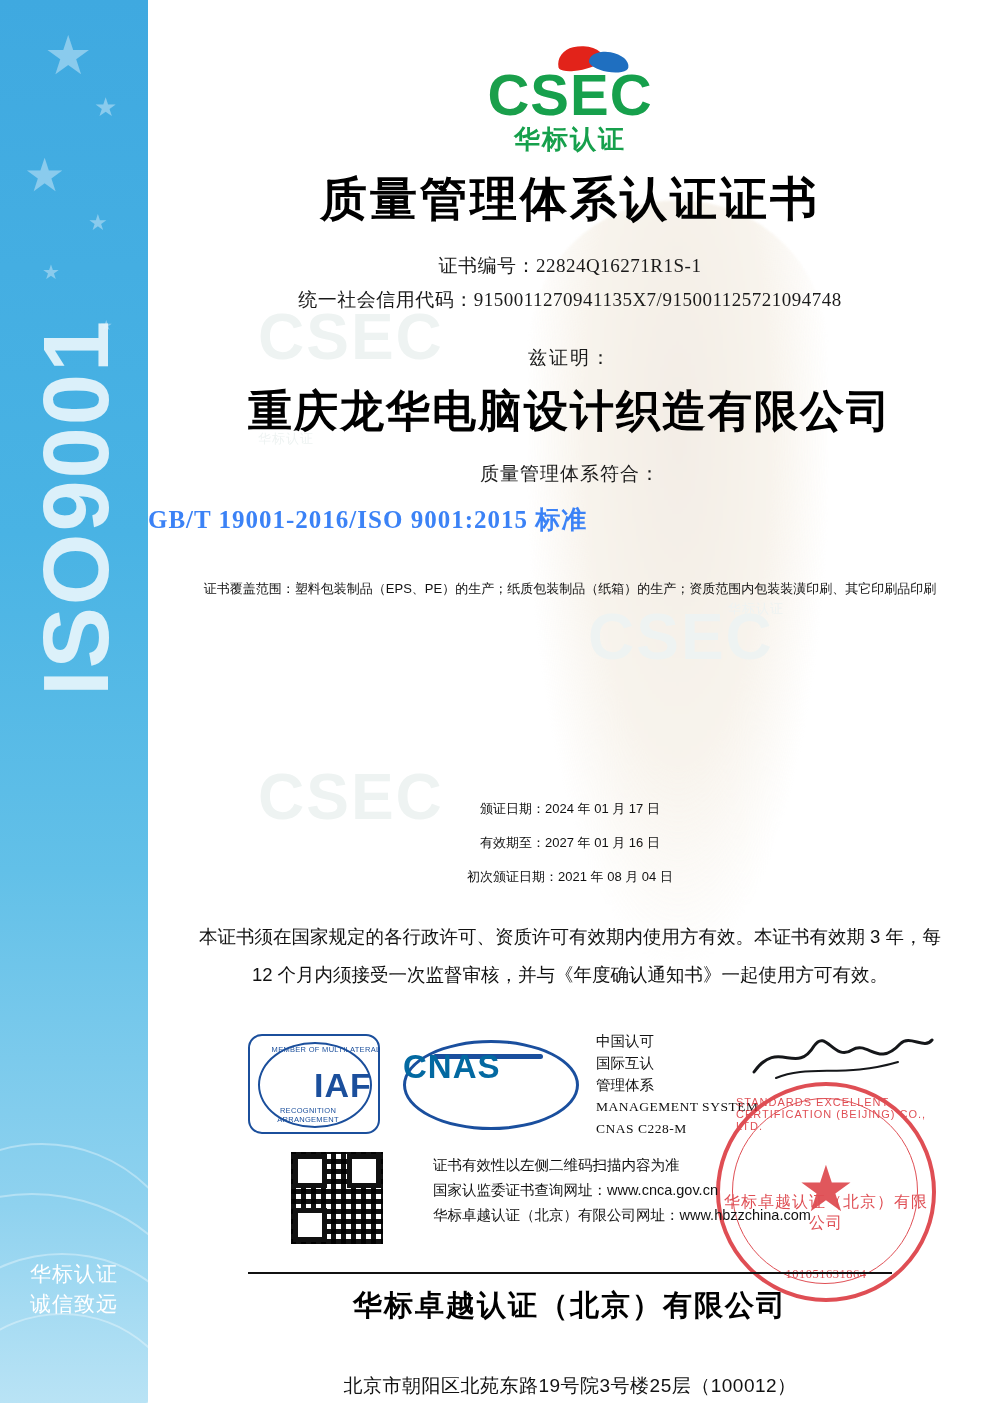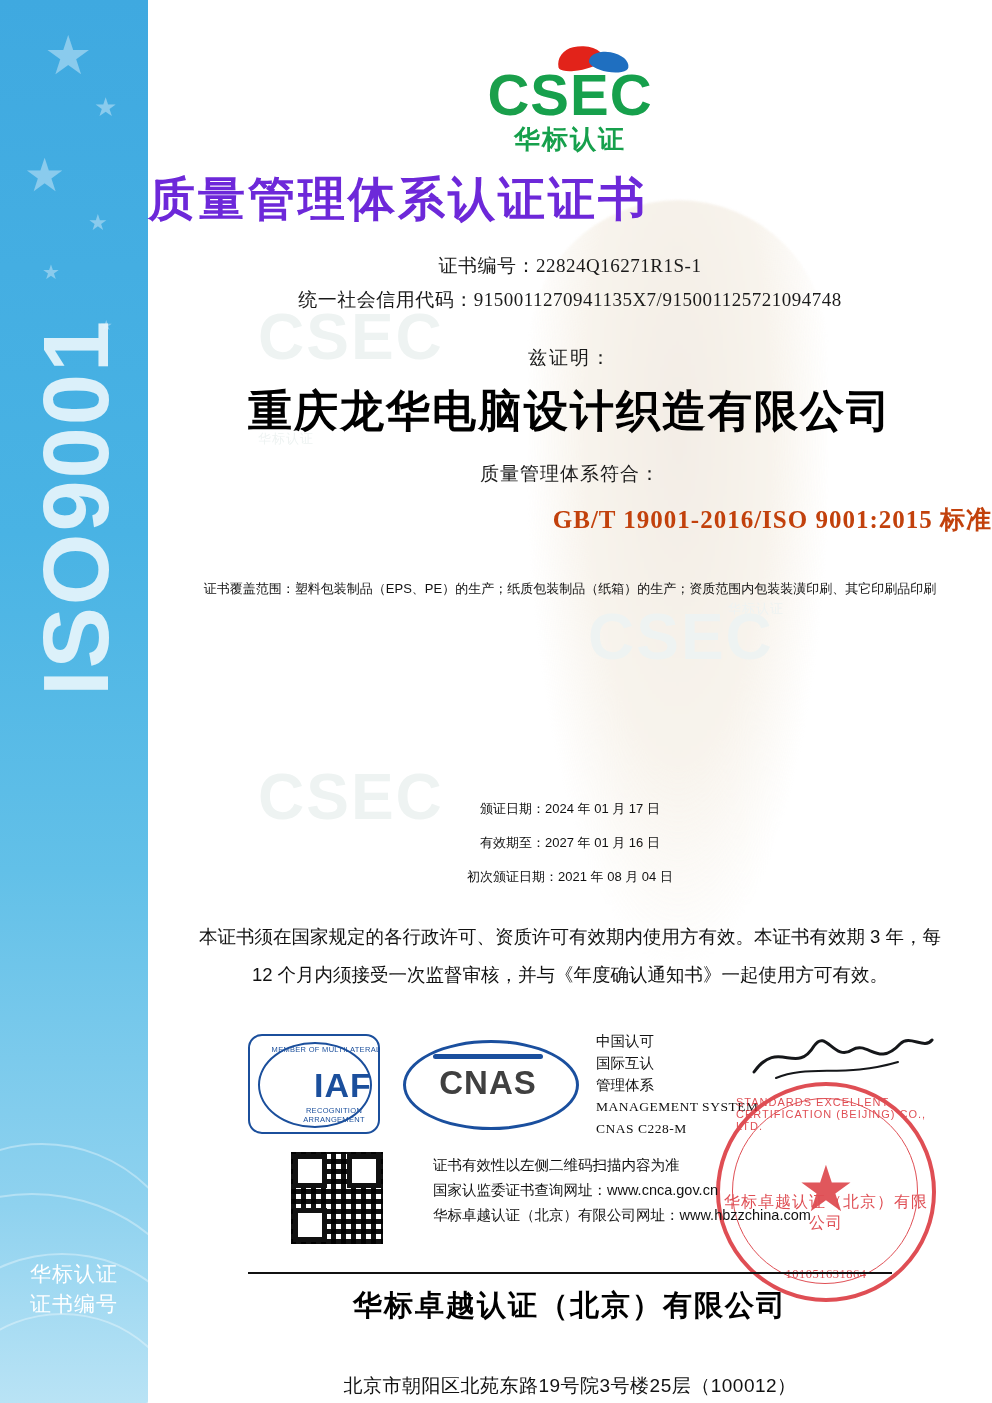--- a/index.html
+++ b/index.html
@@ -157,25 +157,26 @@
     width: 40px; height: 20px;
     background: #1f6fc0;
     border-radius: 50% 50% 50% 50% / 60% 60% 40% 40%;
     transform: rotate(10deg);
   }
 
   .doc-title {
     position: absolute;
     left: 0; top: 168px;
     width: 844px;
+    text-align: center;
     font-family: "Liberation Sans", sans-serif;
     font-size: 47px;
     font-weight: bold;
     letter-spacing: 3px;
-    color: #6d28d9;
+    color: #000000;
   }
 
   .line-c {
     position: absolute;
     width: 844px;
     left: 0;
     text-align: center;
     color: #1a1a1a;
   }
   .cert-no { top: 253px; font-family: "Liberation Serif", serif; font-size: 19px; letter-spacing: 0.5px; }
@@ -191,26 +192,26 @@
     font-weight: bold;
     letter-spacing: 2px;
     color: #000;
   }
 
   .qms-line { top: 461px; font-size: 19px; letter-spacing: 1px; }
   .standard {
     position: absolute;
     left: 0; top: 503px;
     width: 844px;
-    text-align: right;
+    text-align: left;
     font-family: "Liberation Serif", serif;
     font-size: 25px;
     font-weight: bold;
     letter-spacing: 1px;
-    color: #c2410c;
+    color: #3b82f6;
   }
 
   .para {
     position: absolute;
     left: 46px;
     width: 752px;
     text-align: center;
     font-size: 13px;
     line-height: 34px;
     color: #111;
@@ -242,43 +243,43 @@
     width: 110px; height: 82px;
     border: 2px solid #1b4f9c;
     border-radius: 50%;
   }
   .iaf .top-t {
     position: absolute; left: 0; top: 9px; width: 152px;
     text-align: center; font-size: 7.5px; color: #1b4f9c; letter-spacing: 0.3px;
   }
   .iaf .bot-t {
     position: absolute; left: 0; bottom: 8px; width: 116px;
-    text-align: center; font-size: 7.5px; color: #1b4f9c; letter-spacing: 0.3px; margin-left: 26px;
+    text-align: center; font-size: 7.5px; color: #1b4f9c; letter-spacing: 0.3px;
   }
   .iaf .big {
     position: absolute; left: 0; top: 30px; width: 128px;
     text-align: center; font-size: 34px; font-weight: bold; color: #1b4f9c;
     letter-spacing: 1px;
     margin-left: 29px;
   }
   .cnas {
     position: absolute;
     left: 255px; top: 10px;
     width: 170px; height: 84px;
   }
   .cnas .oval {
     position: absolute; left: 0; top: 0;
     width: 170px; height: 84px;
     border: 3px solid #1a4f9e;
     border-radius: 50%;
   }
   .cnas .txt {
-    position: absolute; left: 0; top: 24px; width: 170px;
-    text-align: center; font-size: 33px; font-weight: bold;
-    color: #404040; letter-spacing: 1px;
+    position: absolute; left: 0; top: 8px; width: 170px;
+    font-size: 33px; font-weight: bold;
+    color: #0369a1; letter-spacing: 1px;
   }
   .cnas .bar {
     position: absolute; left: 30px; top: 14px; width: 110px; height: 5px;
     background: #1a4f9e; border-radius: 3px;
   }
   .cnas-text {
     position: absolute;
     left: 448px; top: 0px;
     font-size: 14.5px;
     line-height: 22px;
@@ -420,21 +421,21 @@
 
     <div class="wavebox">
       <div class="wave" style="left:-110px; top:40px; width:300px; height:300px;"></div>
       <div class="wave" style="left:-140px; top:90px; width:340px; height:300px;"></div>
       <div class="wave" style="left:-80px; top:150px; width:280px; height:260px;"></div>
       <div class="wave" style="left:-60px; top:210px; width:240px; height:220px;"></div>
     </div>
 
     <div class="band-bottom-text">
       <div>华标认证</div>
-      <div>证书编号</div>
+      <div>诚信致远</div>
     </div>
   </div>
 
   <div class="watermark">
     <div class="wm-statue"></div>
     <div class="wm-text" style="left:110px; top:300px;">CSEC</div>
     <div class="wm-text" style="left:440px; top:600px;">CSEC</div>
     <div class="wm-text" style="left:110px; top:760px;">CSEC</div>
     <div class="wm-small" style="left:580px; top:600px;">华标认证</div>
     <div class="wm-small" style="left:110px; top:430px;">华标认证</div>

